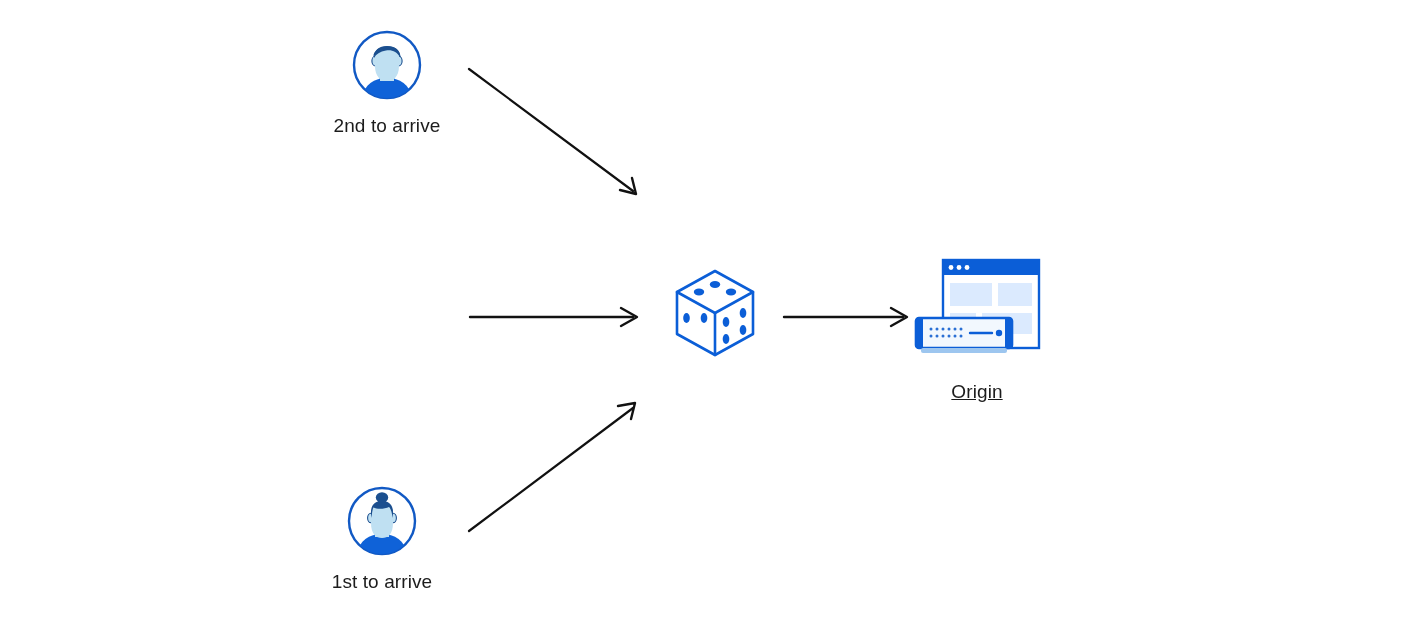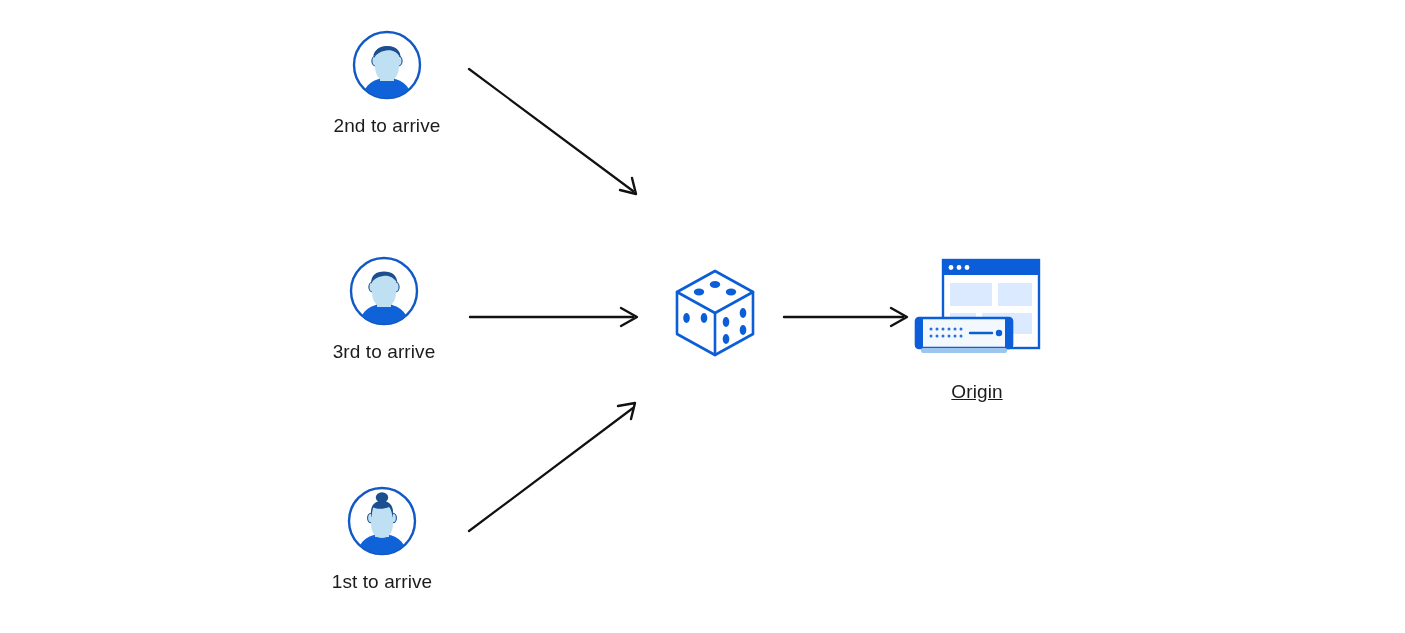--- a/index.html
+++ b/index.html
@@ -101,42 +101,20 @@
           <ellipse cx="48.5" cy="33" rx="3.6" ry="5" fill="#bfe0f2" stroke="#1b4f8f" stroke-width="1.1"></ellipse>
           <path d="M25 28 C25 17 49 17 49 28 L49 38 C49 49 43 53 37 53 C31 53 25 49 25 38 Z" fill="#bfe0f2"></path>
           <path d="M23.5 29 C22.5 16 51.5 13 50.5 30 C49 24 44 21 37 21.5 C31 22 26 24.5 23.5 29 Z" fill="#1b4f8f"></path>
           <path d="M24 30 C24 22 29 18 37 18 C45 18 50 22 50.5 30 C47 23 41 21.5 36 22.5 C30 23.5 26 26 24 30 Z" fill="#1b4f8f"></path>
         </g>
       </svg>
     </span>
     <span class="node-label">2nd to arrive</span>
   </div>
 
-  <div class="node" id="user-3rd">
-    <span class="icon-box">
-      <svg width="74" height="74" viewBox="0 0 74 74" xmlns="http://www.w3.org/2000/svg">
-        <defs>
-          <clipPath id="clipB">
-              <circle cx="37" cy="37" r="33"></circle>
-            </clipPath>
-        </defs>
-        <circle cx="37" cy="37" r="33" fill="#ffffff" stroke="#1159c4" stroke-width="2.4"></circle>
-        <g clip-path="url(#clipB)">
-          <path d="M12 74 C12 58 23 50 37 50 C51 50 62 58 62 74 Z" fill="#0f62d8"></path>
-          <path d="M30 40 h14 v13 h-14 z" fill="#bfe0f2"></path>
-          <path d="M29 46 c4 5 12 5 16 0 v5 h-16 z" fill="#a8cfe6"></path>
-          <ellipse cx="25.5" cy="33" rx="3.6" ry="5" fill="#bfe0f2" stroke="#1b4f8f" stroke-width="1.1"></ellipse>
-          <ellipse cx="48.5" cy="33" rx="3.6" ry="5" fill="#bfe0f2" stroke="#1b4f8f" stroke-width="1.1"></ellipse>
-          <path d="M25 28 C25 17 49 17 49 28 L49 38 C49 49 43 53 37 53 C31 53 25 49 25 38 Z" fill="#bfe0f2"></path>
-          <path d="M24 30 C24 21 29 17.5 37 17.5 C45 17.5 50 21 50.5 29.5 C47 23 41 21 36 22 C30 23 26 25.5 24 30 Z" fill="#1b4f8f"></path>
-        </g>
-      </svg>
-    </span>
-    <span class="node-label">3rd to arrive</span>
-  </div>
 
   <div class="node" id="user-1st">
     <span class="icon-box">
       <svg width="74" height="74" viewBox="0 0 74 74" xmlns="http://www.w3.org/2000/svg">
         <defs>
           <clipPath id="clipC">
               <circle cx="37" cy="37" r="33"></circle>
             </clipPath>
         </defs>
         <circle cx="37" cy="37" r="33" fill="#ffffff" stroke="#1159c4" stroke-width="2.4"></circle>

